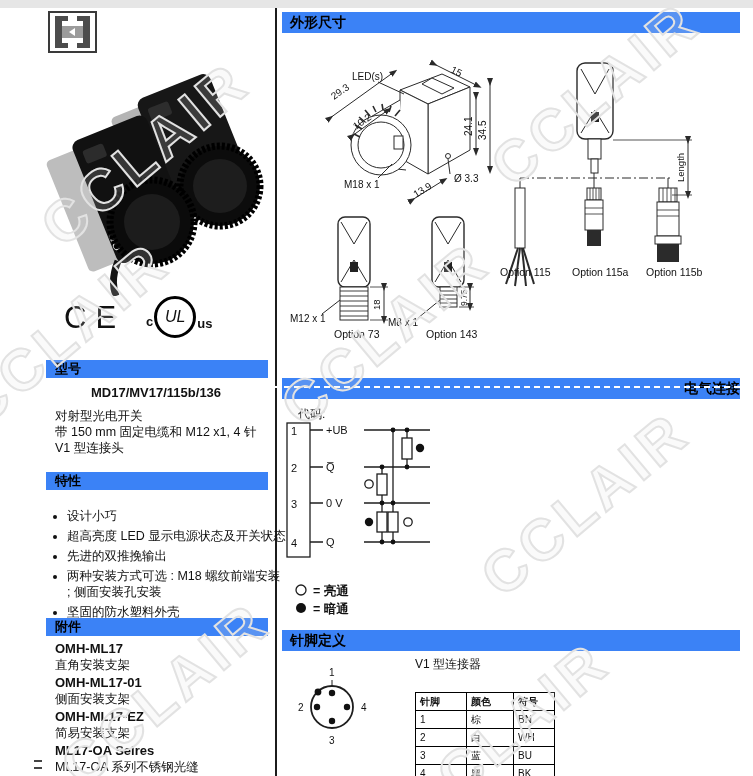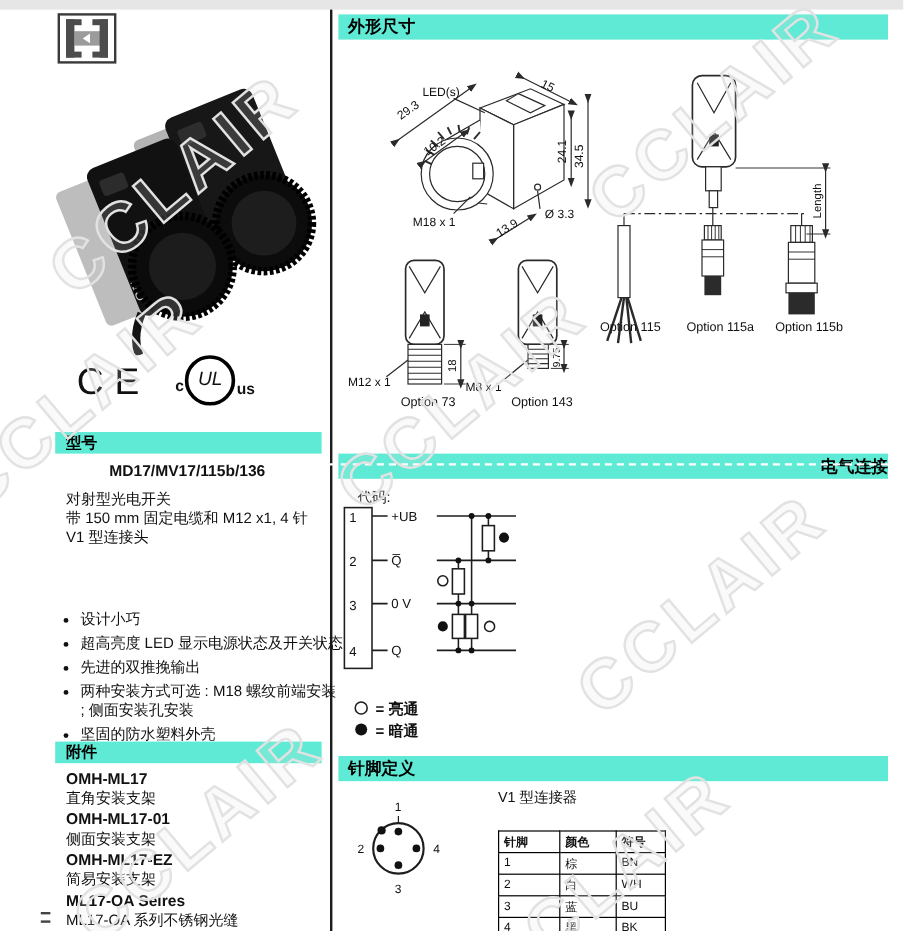--- a/index.html
+++ b/index.html
@@ -5,21 +5,21 @@
   html,body{margin:0;padding:0;background:#fff;}
   body{font-family:"Liberation Sans","DejaVu Sans",sans-serif;color:#111;}
   .page{position:relative;width:753px;height:776px;background:#fff;overflow:hidden;}
   .top-strip{position:absolute;left:0;top:0;width:753px;height:8px;background:#e6e6e6;}
   .divider{position:absolute;left:275px;top:8px;width:2px;height:768px;background:#1c1c1c;}
   
   .wm{position:absolute;font-weight:bold;font-size:58px;letter-spacing:5px;
       color:rgba(226,226,226,0.18);-webkit-text-stroke:2px #e2e2e2;
       transform:rotate(-40deg);white-space:nowrap;z-index:40;pointer-events:none;}
   
-  .bar{position:absolute;background:#5eead4;color:#000;font-weight:bold;
+  .bar{position:absolute;background:#3b82f6;color:#000;font-weight:bold;
        box-sizing:border-box;}
   .bar.left{left:46px;width:222px;height:18px;font-size:13px;line-height:18px;padding-left:9px;}
   .bar.right{left:282px;width:458px;height:21px;font-size:14px;line-height:21px;padding-left:8px;}
   .bar .dash-line{position:absolute;left:-8px;right:0;top:8px;border-top:2px dashed #fff;}
   
   .model-name{position:absolute;left:55px;top:385px;font-weight:bold;font-size:13px;padding-left:36px;}
   .model-desc{position:absolute;left:55px;top:408px;width:214px;font-size:12.5px;line-height:16px;}
   .feat-list{position:absolute;left:50px;top:508px;width:220px;margin:0;padding:0 0 0 17px;
              font-size:12.5px;line-height:16px;}
   .feat-list li{margin-bottom:4px;}
@@ -106,20 +106,21 @@
     <span class="ul-us">us</span>
   </div>
 
   <div class="bar left" style="top:360px;">型号</div>
   <div class="model-name">MD17/MV17/115b/136</div>
   <div class="model-desc">
     <span>对射型光电开关</span><br>
     <span>带 150 mm 固定电缆和 M12 x1, 4 针 V1 型连接头</span>
   </div>
 
+  <div class="bar left" style="top:472px;">特性</div>
   <ul class="feat-list">
     <li>设计小巧</li>
     <li>超高亮度 LED 显示电源状态及开关状态</li>
     <li>先进的双推挽输出</li>
     <li>两种安装方式可选 : M18 螺纹前端安装 ; 侧面安装孔安装</li>
     <li>坚固的防水塑料外壳</li>
   </ul>
 
   <div class="bar left" style="top:618px;">附件</div>
   <div class="acc-list">

